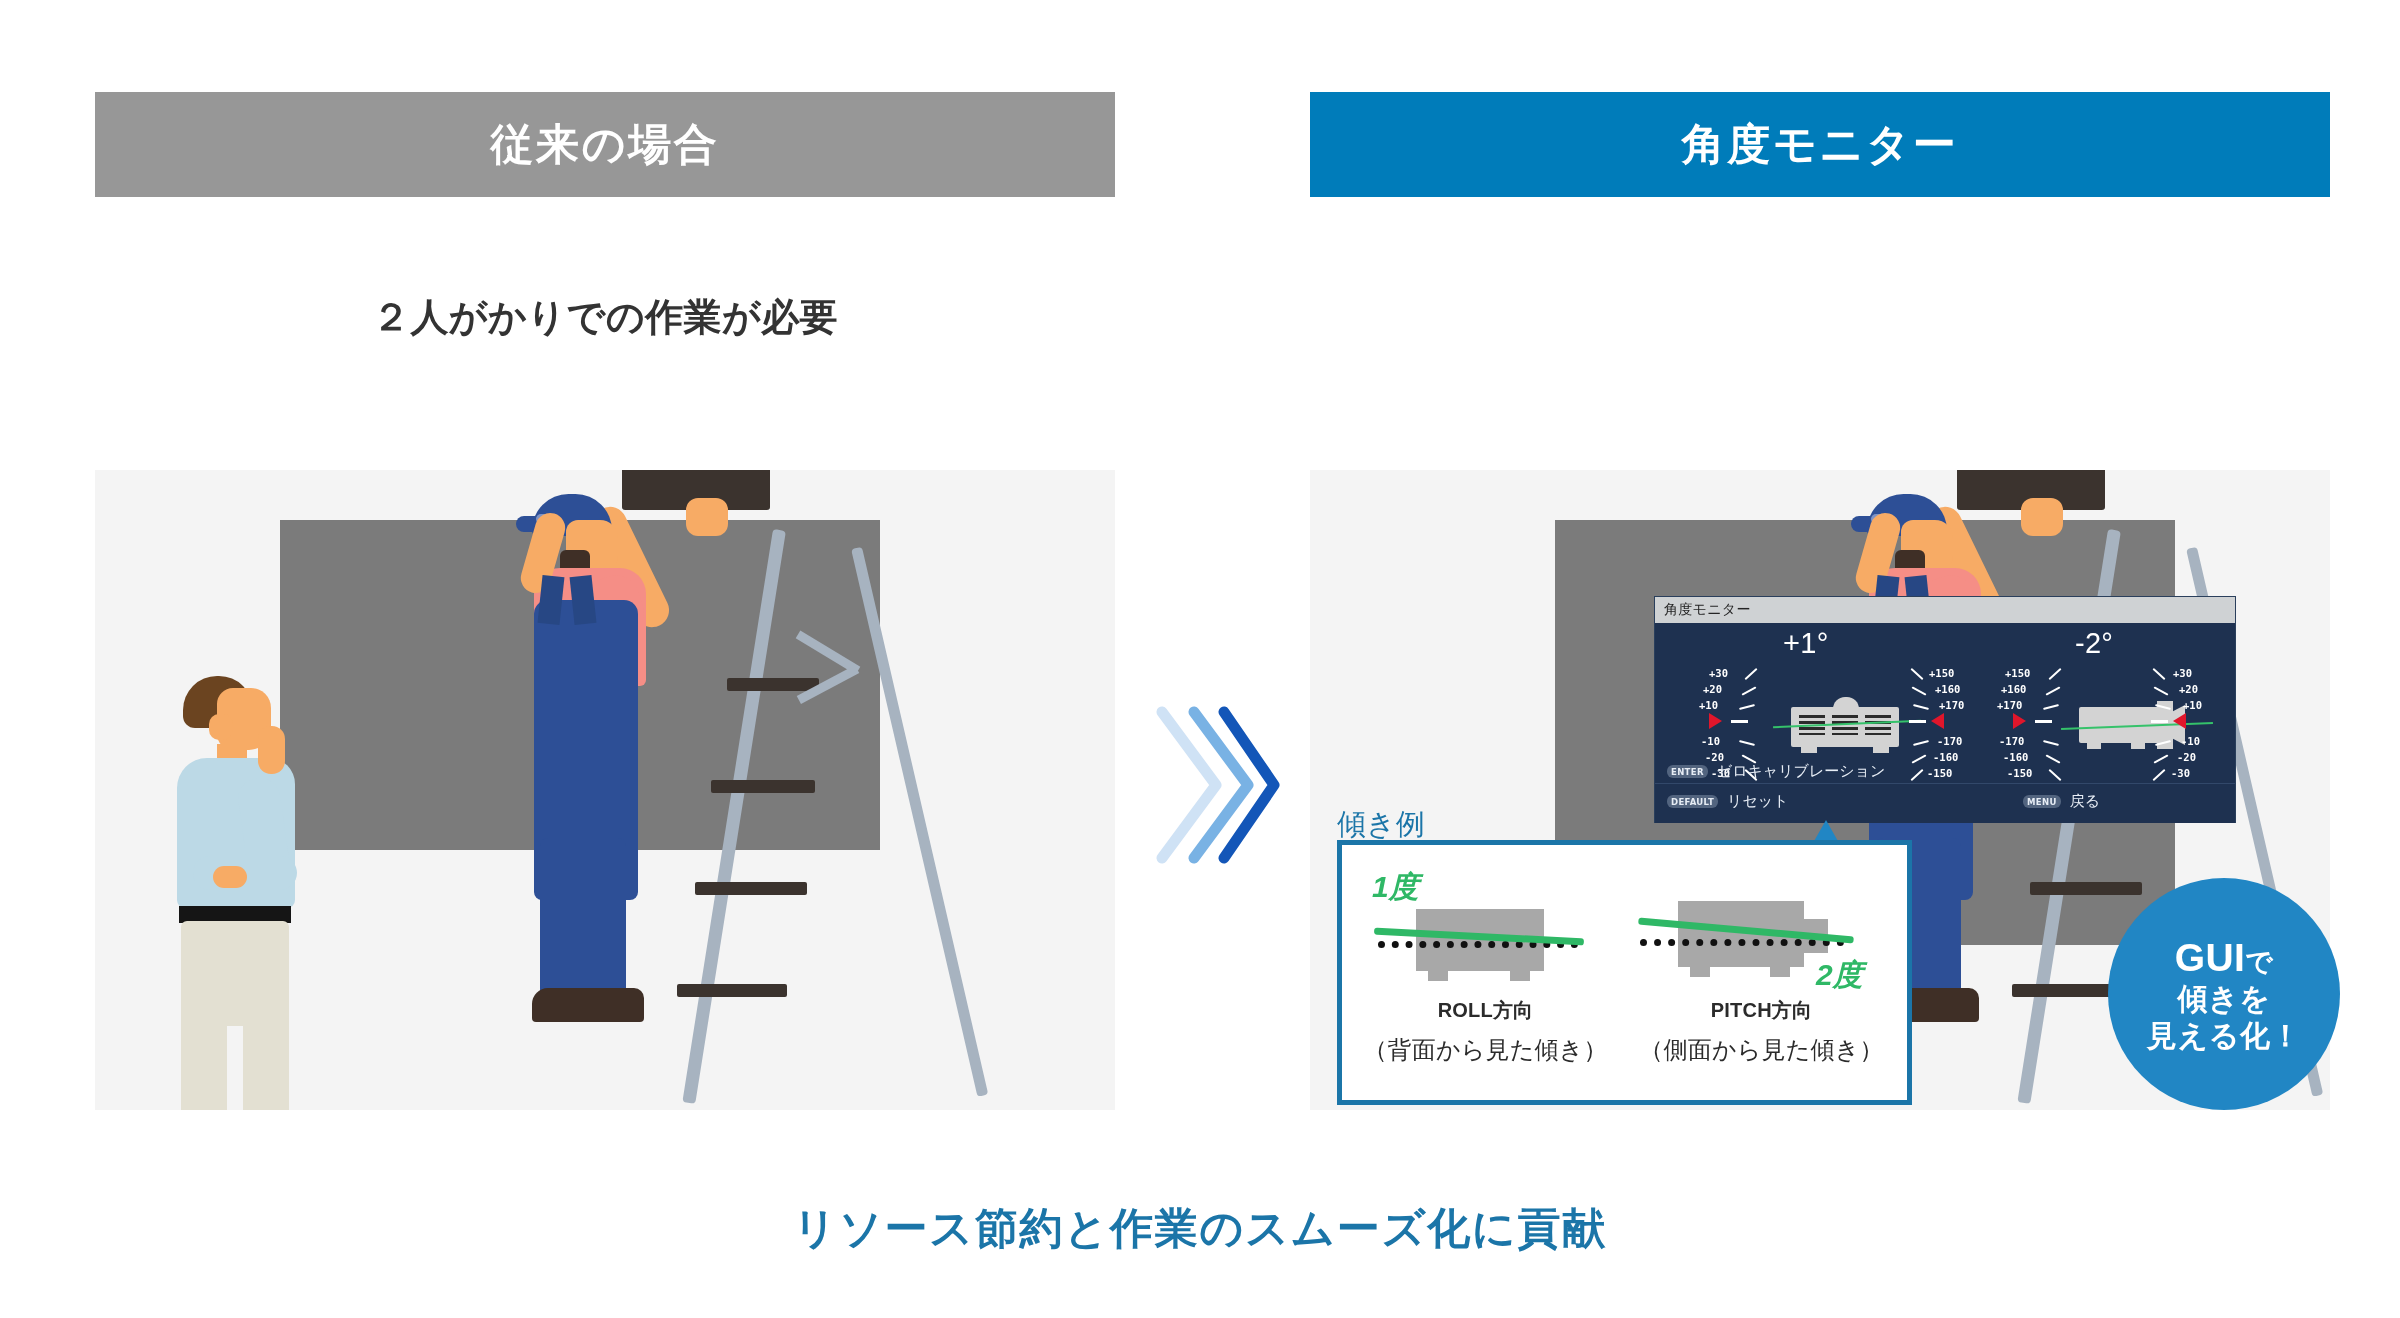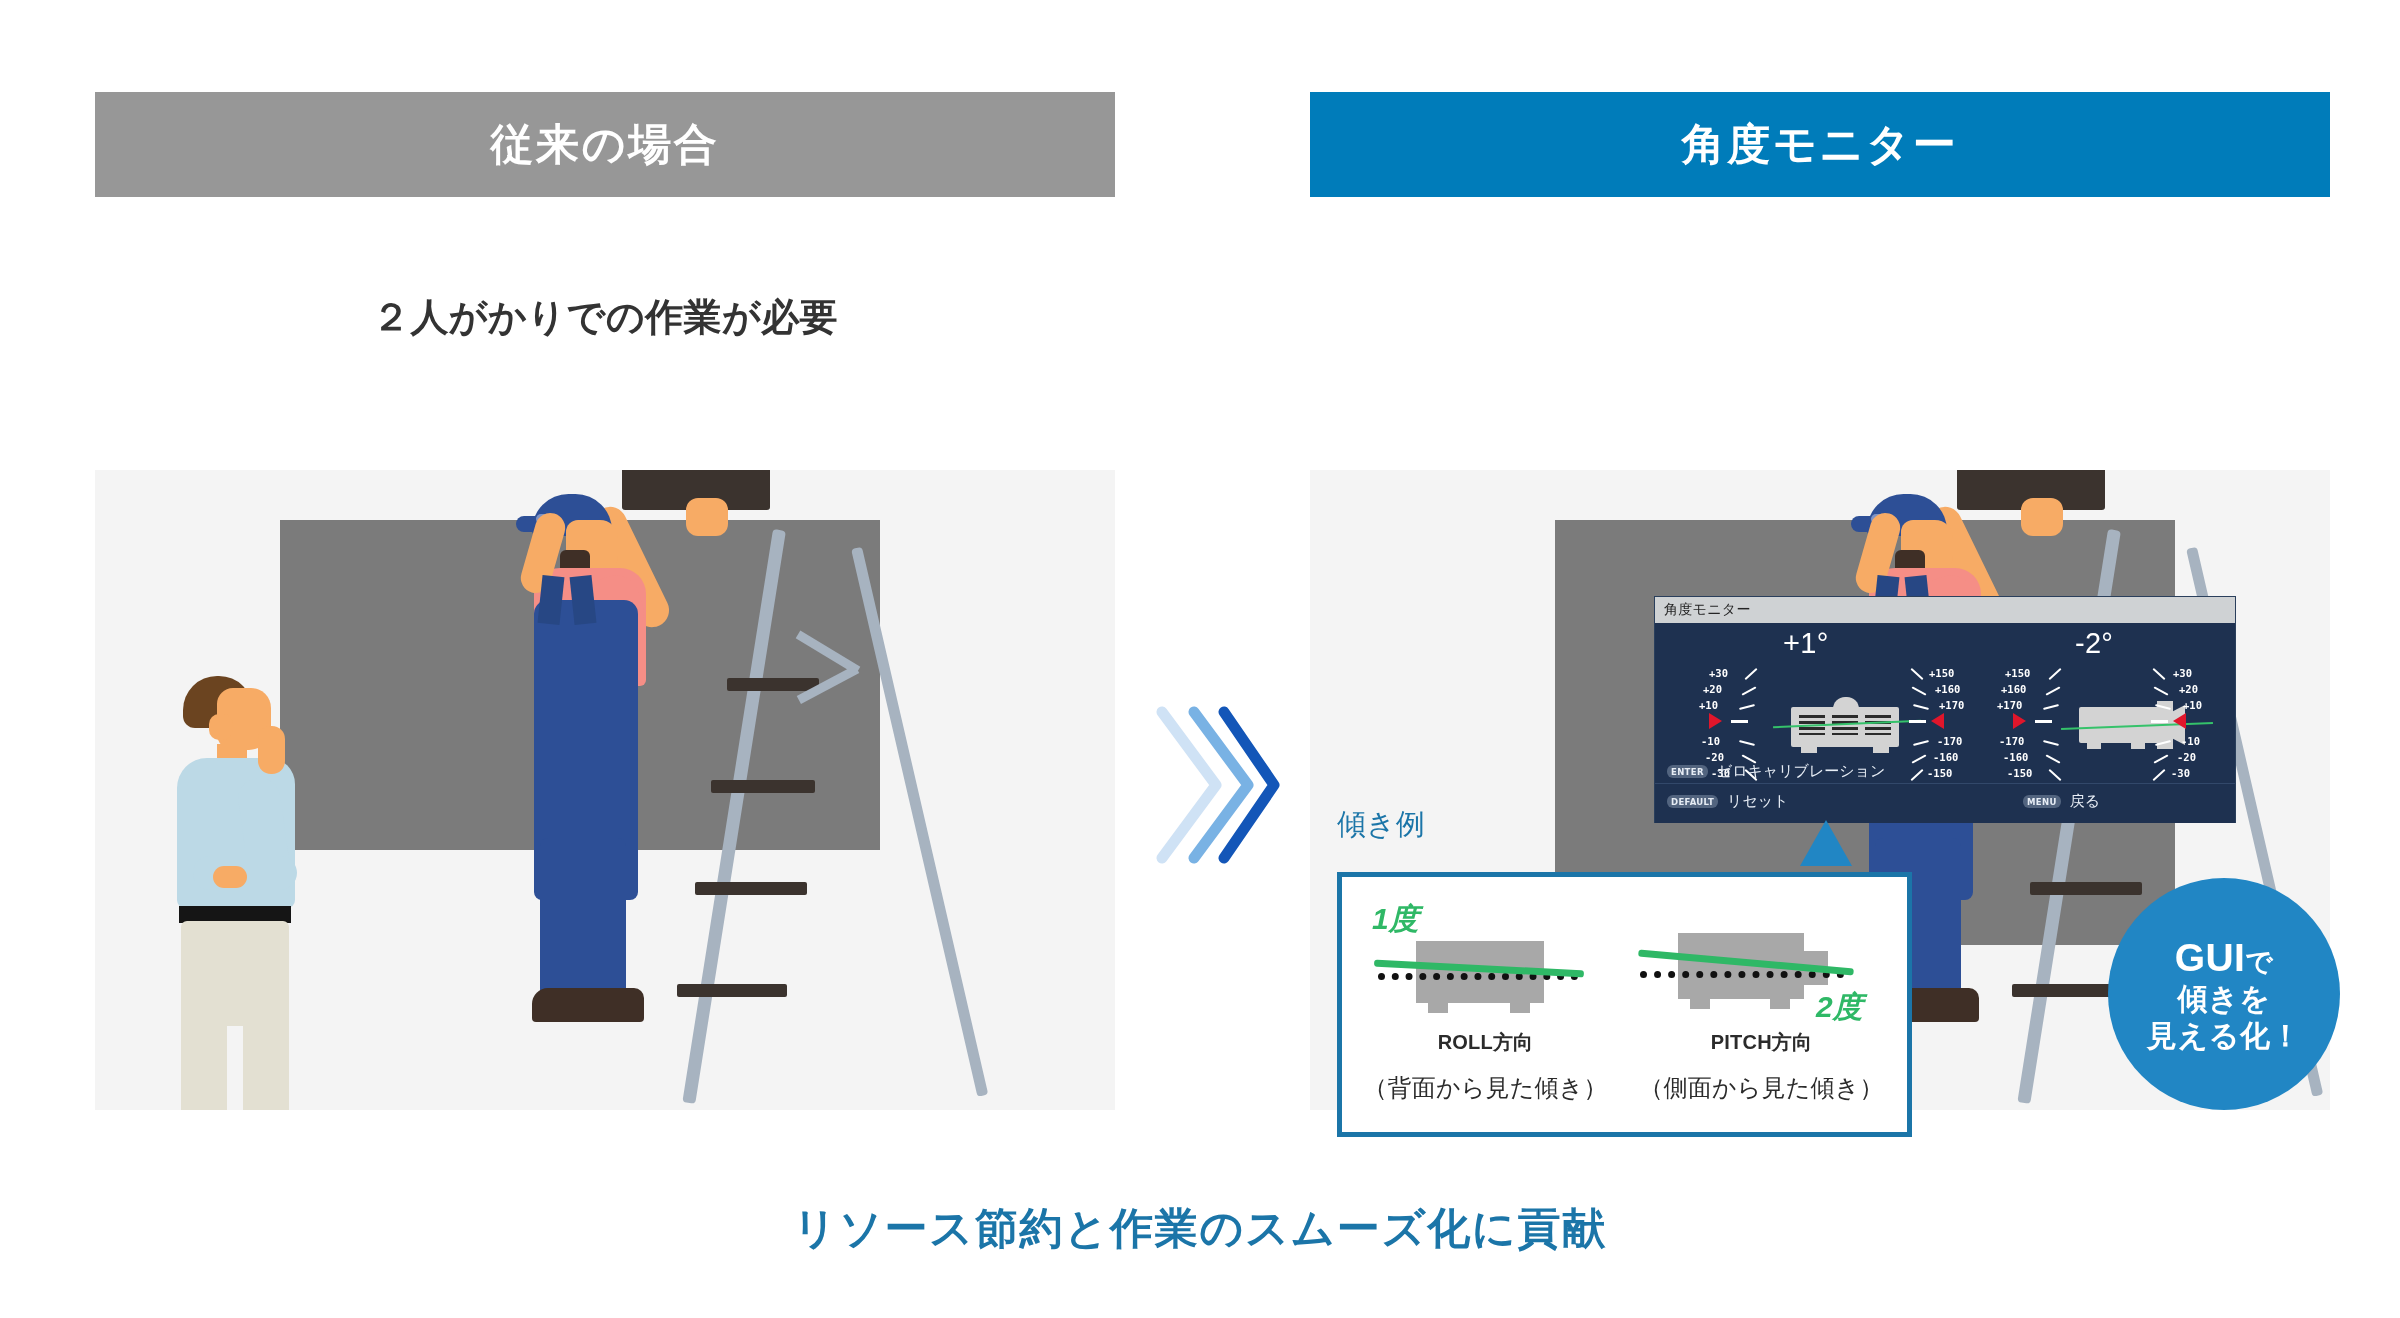--- a/index.html
+++ b/index.html
@@ -79,33 +79,33 @@
   .greenline{position:absolute;background:#35c26a;height:2px;}
   .dev-front{position:absolute;background:#d3d3d3;}
   .dev-side{position:absolute;background:#d3d3d3;}
   .keycap{display:inline-block;background:#52647f;color:#e7edf5;font-size:8.5px;
           font-weight:bold;padding:1.5px 4px;border-radius:6px;letter-spacing:.04em;
           font-family:"DejaVu Sans","Liberation Sans",sans-serif;vertical-align:middle;}
   .footrow{position:absolute;color:#e8eef6;font-size:15px;display:flex;align-items:center;gap:9px;}
 
   
   #tilt-label{position:absolute;left:1337px;top:805px;color:#1b75a8;font-size:29px;font-weight:500;}
-  #tilt-box{position:absolute;left:1337px;top:872px;width:575px;height:265px;
+  #tilt-box{position:absolute;left:1337px;top:840px;width:575px;height:265px;
             background:#ffffff;border:5px solid #1b75a8;box-sizing:border-box;}
   #tilt-arrow{position:absolute;left:1800px;top:820px;width:0;height:0;
               border-left:26px solid transparent;border-right:26px solid transparent;
               border-bottom:46px solid #2186c4;}
   .tilt-col{position:absolute;top:22px;width:255px;text-align:center;}
   .tilt-art{position:relative;width:255px;height:130px;}
   .deglab{position:absolute;color:#2fb866;font-size:30px;font-weight:bold;font-style:italic;}
   .gbar{position:absolute;background:#2fb866;height:7px;border-radius:3px;}
   .dotline{position:absolute;height:0;border-top:7px dotted #111111;}
   .blk{position:absolute;background:#a8a8a8;}
   .tilt-cap1{font-size:20px;font-weight:bold;color:#2b2b2b;letter-spacing:.01em;}
-  .tilt-cap2{font-size:24px;color:#2b2b2b;margin-top:16px;letter-spacing:.01em;}
+  .tilt-cap2{font-size:24px;color:#2b2b2b;margin-top:10px;letter-spacing:.01em;}
 
   
   #gui-badge{position:absolute;left:2108px;top:878px;width:232px;height:232px;border-radius:50%;
              background:#2186c4;display:flex;flex-direction:column;align-items:center;
              justify-content:center;color:#fff;text-align:center;line-height:1.22;}
   #gui-badge .b1{font-size:39px;font-weight:bold;letter-spacing:.01em;}
   #gui-badge .b1 small{font-size:27px;font-weight:bold;}
   #gui-badge .b2,#gui-badge .b3{font-size:30px;font-weight:bold;letter-spacing:.02em;}
 
   

